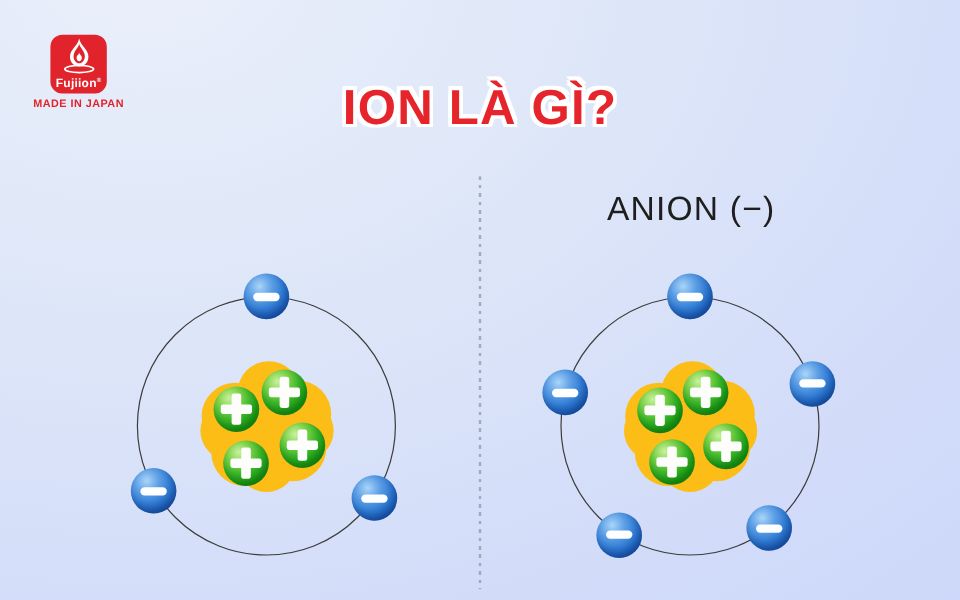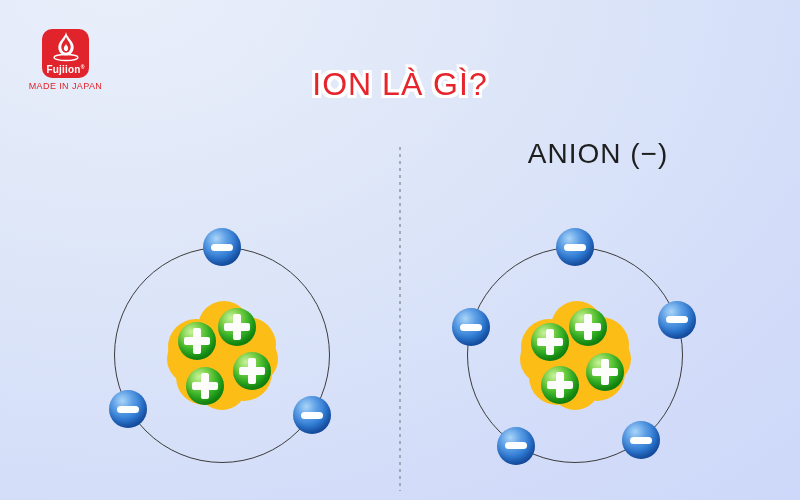--- a/index.html
+++ b/index.html
@@ -20,43 +20,43 @@
     justify-content: flex-end; padding-bottom: 3px;
   }
   .logo-flame { position: absolute; top: 2px; left: 50%; transform: translateX(-50%); }
   .brand {
     color: #fff; font-size: 10px; font-weight: bold; letter-spacing: 0.2px;
     line-height: 1; position: relative; z-index: 2;
   }
   .brand sup { font-size: 5px; vertical-align: super; }
   .made-in {
     position: absolute; left: 18px; top: 81px; width: 95px; text-align: center;
-    color: var(--logo_red, #d7232b); font-size: 9px; font-weight: normal;
+    color: var(--logo_red, #d7232b); font-size: 9px; font-weight: bold;
     letter-spacing: 0.4px; white-space: nowrap;
   }
 
   
   .title {
     position: absolute; left: 0; top: 66px; width: 100%; text-align: center;
-    font-size: 32px; font-weight: normal; letter-spacing: 1px;
+    font-size: 41px; font-weight: bold; letter-spacing: 1px;
     color: var(--title_red, #e6242c);
     text-shadow:
       -3px -3px 0 #fff, 0 -3px 0 #fff, 3px -3px 0 #fff,
       -3px 0 0 #fff, 3px 0 0 #fff,
       -3px 3px 0 #fff, 0 3px 0 #fff, 3px 3px 0 #fff,
       -2px -2px 0 #fff, 2px -2px 0 #fff, -2px 2px 0 #fff, 2px 2px 0 #fff;
   }
 
   
   .atom-label {
     position: absolute; top: 138px; width: 260px; text-align: center;
     font-size: 28px; color: var(--text_dark, #1e1e1e); letter-spacing: 1px;
   }
   .atom-label.left  { left: 92px; }
-  .atom-label.right { left: 468px; }
+  .atom-label.right { left: 446px; margin-top: 20px; }
 
   
   .separator {
     position: absolute; left: 399px; top: 147px; width: 2px; height: 344px;
     background: repeating-linear-gradient(to bottom,
       var(--dot, #98a0ac) 0 3px, transparent 3px 7px);
     opacity: 0.85;
   }
 
   

